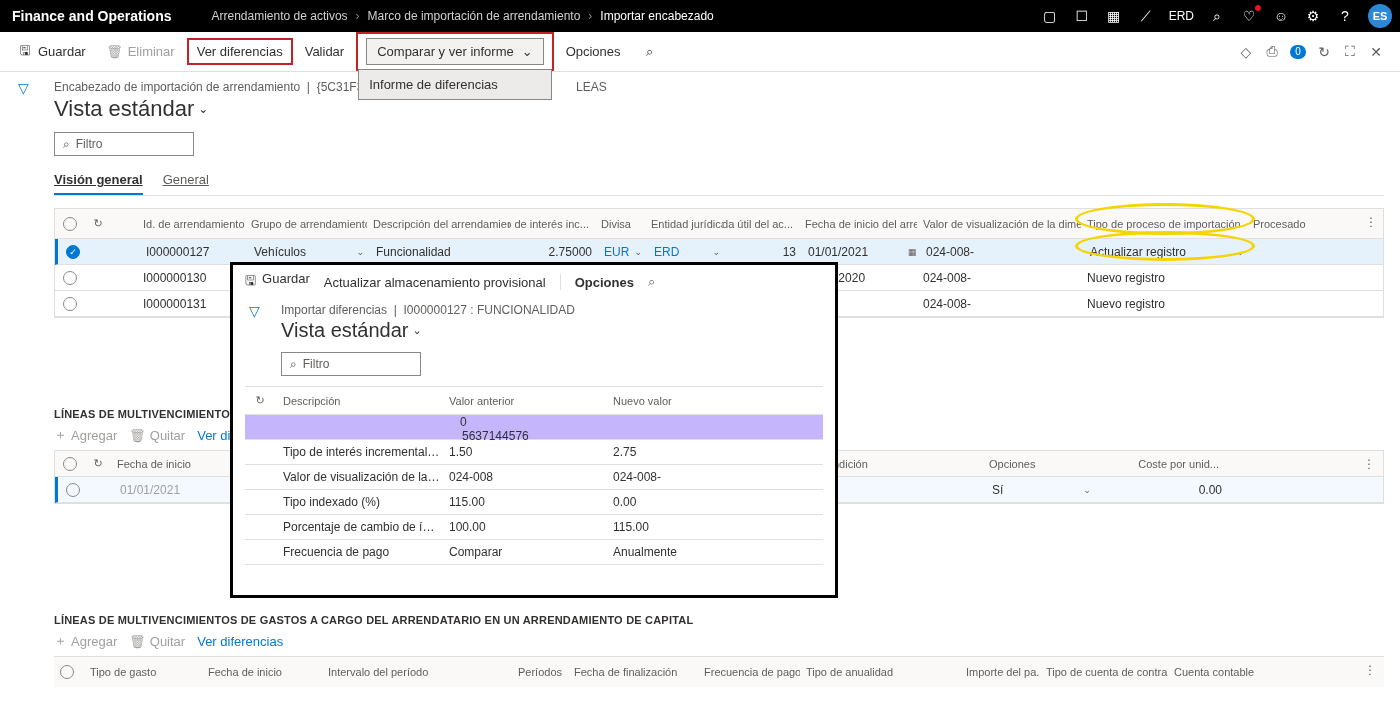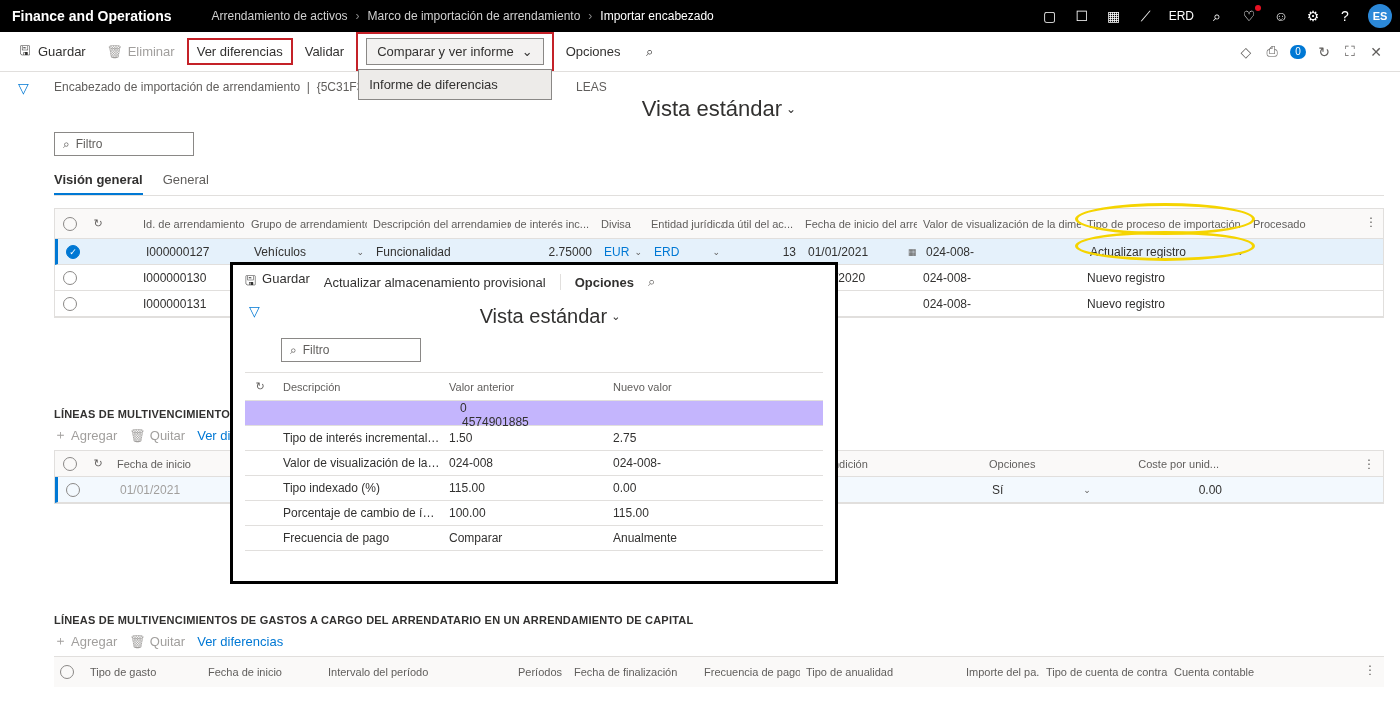--- a/index.html
+++ b/index.html
@@ -30,24 +30,24 @@
     .dropdown-item { padding: 7px 10px; cursor: pointer; font-size: 13px; }
     .dropdown-item:first-child { background: #edebe9; }
     .cmdbar-right { display: flex; align-items: center; gap: 10px; padding-right: 8px; }
     .cmdbar-right .pill { background: #0078d4; color: #fff; font-size: 10px; border-radius: 8px; padding: 0 5px; height: 14px; line-height: 14px; }
     .right-ic { width: 16px; height: 16px; cursor: pointer; color: #605e5c; display: flex; align-items: center; justify-content: center; font-size: 14px; }
 
     
     .page-head { padding: 8px 16px 6px 54px; position: relative; }
     .funnel-abs { position: absolute; left: 18px; top: 8px; color: #0078d4; font-size: 14px; cursor: pointer; }
     .context { font-size: 12px; color: #605e5c; }
-    .view-title { font-size: 22px; font-weight: 300; color: #323130; display: flex; align-items: center; gap: 4px; margin-top: 2px; justify-content: center; }
+    .view-title { font-size: 22px; font-weight: 300; color: #323130; display: flex; align-items: center; gap: 4px; margin-top: 2px; }
     .filter-box { border: 1px solid #8a8886; padding: 4px 8px; width: 140px; display: flex; align-items: center; gap: 6px; margin-top: 10px; color: #605e5c; }
     .tabs { display: flex; gap: 20px; margin-top: 10px; border-bottom: 1px solid #e1dfdd; }
-    .tab { padding: 6px 0; cursor: pointer; font-size: 13px; color: #605e5c; }
+    .tab { padding: 6px 0; cursor: pointer; font-size: 13px; color: #605e5c; text-decoration: underline; }
     .tab.active { color: #323130; border-bottom: 2px solid #0078d4; font-weight: 600; }
 
     
     .grid { margin: 6px 16px 0 54px; border: 1px solid #e1dfdd; position: relative; }
     .grid-row { display: flex; align-items: center; height: 26px; border-bottom: 1px solid #e1dfdd; font-size: 12px; }
     .grid-row.header { background: #faf9f8; color: #605e5c; font-size: 11px; height: 30px; }
     .grid-row.selected { background: #e5f1fb; border-left: 3px solid #0078d4; padding-left: 0; }
     .cell { padding: 0 6px; overflow: hidden; text-overflow: ellipsis; white-space: nowrap; flex-shrink: 0; display: flex; align-items: center; }
     .c-chk { width: 30px; justify-content: center; }
     .c-ref { width: 26px; justify-content: center; color: #605e5c; }
@@ -374,41 +374,46 @@
         <span>🖫</span>
         <span>Guardar</span>
       </span>
     <span>Actualizar almacenamiento provisional</span>
     <span class="sep"></span>
     <span class="bold">Opciones</span>
     <span style="color:#605e5c">⌕</span>
   </div>
   <div class="ov-head">
     <div class="funnel-abs">▽</div>
+    <div class="context">
+      <span>Importar diferencias</span>
+      &nbsp;|&nbsp;
+      <span>I000000127 : FUNCIONALIDAD</span>
+    </div>
     <div class="view-title" style="font-size:20px">
       <span>Vista estándar</span>
       <span style="font-size:11px">⌄</span>
     </div>
     <div class="filter-box">
       <span>⌕</span>
       <span>Filtro</span>
     </div>
   </div>
   <div class="ov-grid">
     <div class="ov-row header">
       <div class="oc-ref">↻</div>
       <div class="oc-desc">Descripción</div>
       <div class="oc-prev">Valor anterior</div>
       <div class="oc-new">Nuevo valor</div>
     </div>
     <div class="ov-row sel">
       <div class="oc-ref"></div>
       <div class="oc-desc">Tipo de libro</div>
       <div class="oc-prev">0</div>
-      <div class="oc-new">4574901885</div>
+      <div class="oc-new">5637144576</div>
     </div>
     <div class="ov-row">
       <div class="oc-ref"></div>
       <div class="oc-desc">Tipo de interés incremental del ...</div>
       <div class="oc-prev">1.50</div>
       <div class="oc-new">2.75</div>
     </div>
     <div class="ov-row">
       <div class="oc-ref"></div>
       <div class="oc-desc">Valor de visualización de la dim...</div>

